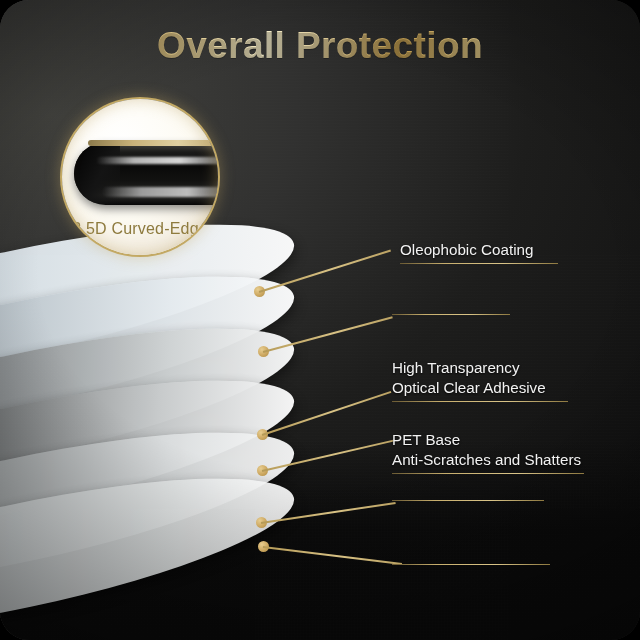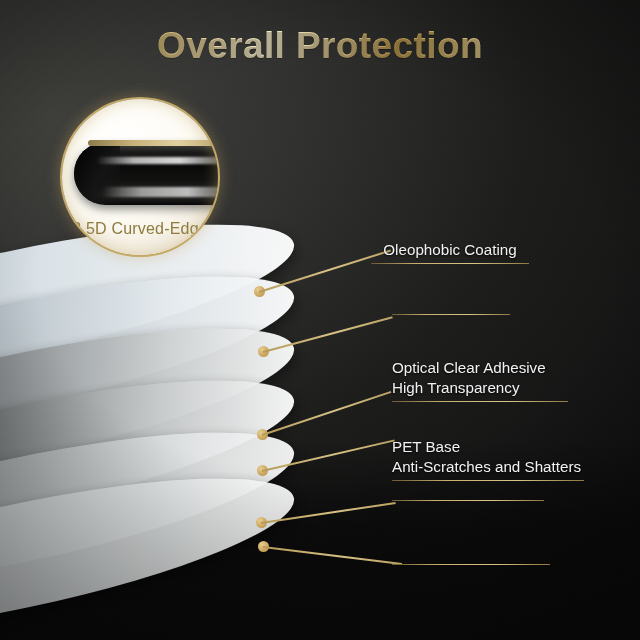--- a/index.html
+++ b/index.html
@@ -7,20 +7,21 @@
     padding: 0;
     background: #000;
   }
   #stage {
     position: relative;
     width: 640px;
     height: 640px;
     overflow: hidden;
     font-family: "Liberation Sans", sans-serif;
     background: #111;
+    border-radius: 29px;
   }
   
   .bg-base {
     position: absolute;
     inset: 0;
     background:
       radial-gradient(120% 90% at 8% 18%, #43433f 0%, #313130 32%, #1d1d1c 62%, #101010 100%),
       linear-gradient(100deg, #3b3b39 0%, #2c2c2b 38%, #161616 72%, #0c0c0c 100%);
   }
   .bg-bottom {
@@ -225,39 +226,39 @@
     <div class="edge-top-strip"></div>
     <div class="edge-hl-a"></div>
     <div class="edge-hl-b"></div>
     <div class="inset-caption">2.5D Curved-Edge</div>
     <div class="inset-ring"></div>
   </div>
 
   <div id="callout-layer">
       <div class="dot" style="left: 254px; top: 286px;"></div>
       <div class="leader" style="left: 259px; top: 291px; width: 138px; transform: rotate(-17.5deg);"></div>
-      <div class="callout" style="left: 371px; top: 240px; text-align: center;">
+      <div class="callout" style="left: 400px; top: 240px;">
         <span class="ln">Oleophobic Coating</span>
         <div class="rule" style="width: 158px;"></div>
       </div>
       <div class="dot" style="left: 258px; top: 346px;"></div>
       <div class="leader" style="left: 263px; top: 351px; width: 134px; transform: rotate(-15deg);"></div>
       <div class="callout" style="left: 392px; top: 311px;">
         <div class="rule" style="width: 118px;"></div>
       </div>
       <div class="dot" style="left: 257px; top: 429px;"></div>
       <div class="leader" style="left: 262px; top: 434px; width: 136px; transform: rotate(-18.5deg);"></div>
       <div class="callout" style="left: 392px; top: 358px;">
+        <span class="ln">High Transparency</span>
         <span class="ln">Optical Clear Adhesive</span>
-        <span class="ln">High Transparency</span>
         <div class="rule" style="width: 176px;"></div>
       </div>
       <div class="dot" style="left: 257px; top: 465px;"></div>
       <div class="leader" style="left: 262px; top: 470px; width: 136px; transform: rotate(-13deg);"></div>
-      <div class="callout" style="left: 392px; top: 430px; margin-top: 7px;">
+      <div class="callout" style="left: 392px; top: 430px;">
         <span class="ln">PET Base</span>
         <span class="ln">Anti-Scratches and Shatters</span>
         <div class="rule" style="width: 192px;"></div>
       </div>
       <div class="dot" style="left: 256px; top: 517px;"></div>
       <div class="leader" style="left: 261px; top: 522px; width: 136px; transform: rotate(-8.5deg);"></div>
       <div class="callout" style="left: 392px; top: 497px;">
         <div class="rule" style="width: 152px;"></div>
       </div>
       <div class="dot" style="left: 258px; top: 541px;"></div>

